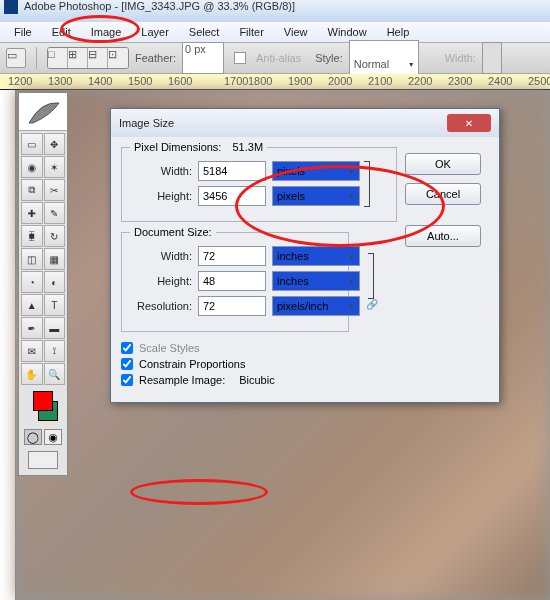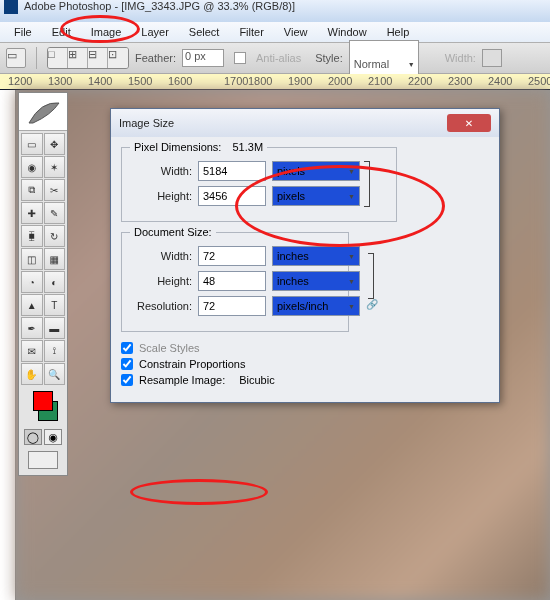--- a/index.html
+++ b/index.html
@@ -9,21 +9,21 @@
 .app-icon { width: 14px; height: 14px; background: #0a3d7a; margin-right: 6px; }
 .menubar { height: 20px; background: linear-gradient(#f7f9fd,#e6eef8); display: flex; align-items: center; padding: 0 4px; color: #222; }
 .menubar span { padding: 2px 10px; cursor: pointer; }
 .toolbar { height: 32px; background: linear-gradient(#e8e8e8,#d0d0d0); border-top:1px solid #b0b0b0; border-bottom:1px solid #aaa; display:flex; align-items:center; padding:0 6px; gap:6px; color:#555; }
 .tb-icon { width:20px; height:20px; border:1px solid #999; background:#eee; border-radius:2px; }
 .tb-sep { width:1px; height:22px; background:#aaa; margin:0 4px;}
 .tb-grp { display:flex; border:1px solid #888; border-radius:3px; overflow:hidden;}
 .tb-grp .tb-icon{border:0; border-right:1px solid #aaa; border-radius:0;}
 .tb-grp .tb-icon:last-child{border-right:0;}
 .tb-label{color:#555;}
-.tb-input{width:42px; height:18px; background:#fff; border:1px solid #999; padding:0 2px;}
+.tb-input{width:42px; height:32px; background:#fff; border:1px solid #999; padding:0 2px;}
 .tb-check{width:12px;height:12px;border:1px solid #999;background:#fff;margin:0 4px;}
 .tb-select{height:36px;background:#fff;border:1px solid #999;padding:12px 16px 0 4px;position:relative;display:flex;align-items:center;min-width:70px;}
 .tb-select::after{content:"▼";position:absolute;right:3px;font-size:7px;color:#444;}
 
 .ruler-h { height:16px; background:#fef9c3; border-bottom:1px solid #0f172a; display:flex; position:relative; overflow:hidden; font-size:9px; color:#555;}
 .ruler-h span{position:absolute; top:1px;}
 
 .workspace { position:absolute; top:90px; left:0; right:0; bottom:0; display:flex; }
 .ruler-v { width:16px; background:#fff; border-right:1px solid #888; position:relative; font-size:9px; color:#555;}
 .canvas { flex:1; background: linear-gradient(135deg,#8f7b6e 0%,#b09488 25%,#9c8d82 50%,#a88c76 70%,#c0a18a 85%,#8f7a69 100%); filter: blur(8px); position:relative; }
@@ -169,20 +169,25 @@
     <div class="screen-btn"></div>
   </div>
 </div>
 
 <div class="dialog">
   <div class="dlg-title">
     <span>Image Size</span>
     <div class="dlg-close">✕</div>
   </div>
   <div class="dlg-body">
+    <div class="right-btns">
+      <div class="btn">OK</div>
+      <div class="btn">Cancel</div>
+      <div class="btn" style="margin-top:12px">Auto...</div>
+    </div>
 
     <div class="fieldset" style="width:276px">
       <div class="legend"><span>Pixel Dimensions:</span>&nbsp;<span>51.3M</span></div>
       <div style="display:flex">
         <div>
           <div class="row">
             <label>Width:</label>
             <div class="fld">5184</div>
             <div class="sel">
                 <span>pixels</span>

